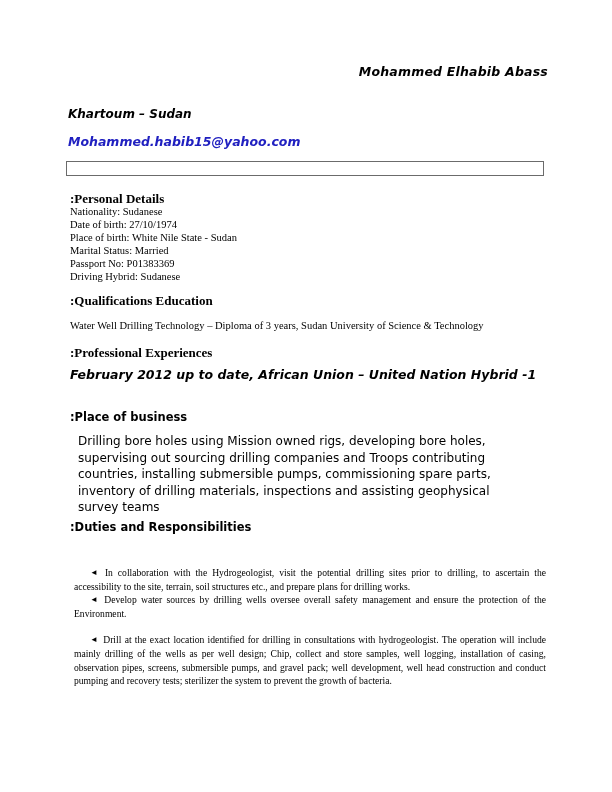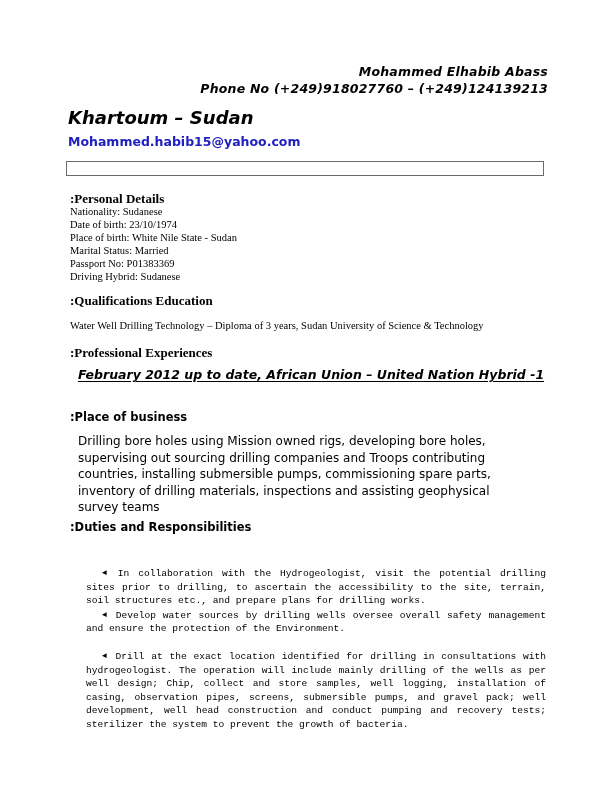--- a/index.html
+++ b/index.html
@@ -33,30 +33,31 @@
   .hdr-name  { top: 64px; }
   .hdr-phone { top: 81px; }
 
   .hdr-city {
     position: absolute;
     left: 68px;
     top: 107px;
     font-family: "DejaVu Sans", sans-serif;
     font-weight: bold;
     font-style: italic;
-    font-size: 18px;
+    font-size: 12px;
     white-space: nowrap;
   }
 
   .hdr-email {
     position: absolute;
     left: 68px;
     top: 134px;
     font-family: "DejaVu Sans", sans-serif;
     font-weight: bold;
+    font-style: italic;
     font-size: 12.5px;
     color: #2020c0;
     white-space: nowrap;
     text-decoration: none;
   }
 
   
   .empty-box {
     position: absolute;
     left: 66px;
@@ -91,30 +92,29 @@
     left: 70px;
     font-family: "DejaVu Sans", sans-serif;
     font-weight: bold;
     font-size: 11.5px;
     white-space: nowrap;
   }
 
   
   .job-title {
     position: absolute;
-    left: 78px;
+    left: 70px;
     top: 366px;
     width: 476px;
     font-family: "DejaVu Sans", sans-serif;
     font-weight: bold;
     font-style: italic;
     font-size: 12.5px;
     line-height: 17px;
     text-align: justify;
-    text-decoration: underline;
     text-underline-offset: 2px;
   }
   .job-title .jt-l1 { text-align: justify; }
 
   
   .desc-para {
     position: absolute;
     left: 70px;
     top: 433px;
     width: 450px;
@@ -126,49 +126,48 @@
   }
 
   
   .bullets {
     position: absolute;
     left: 70px;
     top: 566px;
     width: 476px;
   }
   .bullet-item {
-    font-family: Liberation Mono, monospace;
+    font-family: Liberation Serif, serif;
     font-size: 9.6px;
     line-height: 13.6px;
     text-align: justify;
     text-indent: 16px;
-    margin: 0 0 0 16px;
+    margin: 0 0 0 4px;
   }
   .bullet-item.gap { margin-top: 13px; }
   .bullet-glyph {
     font-size: 8px;
     vertical-align: 1px;
     letter-spacing: 2px;
   }
 </style>
 </head>
 <body>
 
 <div class="page">
 
   <div class="hdr-name">Mohammed Elhabib Abass</div>
-  <div class="hdr-phone">Phone No (+249)918027760 – (+249)124139213</div>
   <div class="hdr-city">Khartoum – Sudan</div>
   <a class="hdr-email" href="#">Mohammed.habib15@yahoo.com</a>
 
   <div class="empty-box"></div>
 
   <div class="serif-head" style="top:191px">:Personal Details</div>
   <div class="serif-line" style="top:206px">Nationality: Sudanese</div>
-  <div class="serif-line" style="top:219px">Date of birth: 23/10/1974</div>
+  <div class="serif-line" style="top:219px">Date of birth: 27/10/1974</div>
   <div class="serif-line" style="top:232px">Place of birth: White Nile State - Sudan</div>
   <div class="serif-line" style="top:245px">Marital Status: Married</div>
   <div class="serif-line" style="top:258px">Passport No: P01383369</div>
   <div class="serif-line" style="top:271px">Driving Hybrid: Sudanese</div>
 
   <div class="serif-head" style="top:293px">:Qualifications Education</div>
   <div class="serif-line" style="top:320px">Water Well Drilling Technology – Diploma of 3 years, Sudan University of Science &amp; Technology</div>
 
   <div class="serif-head" style="top:345px">:Professional Experiences</div>
 

